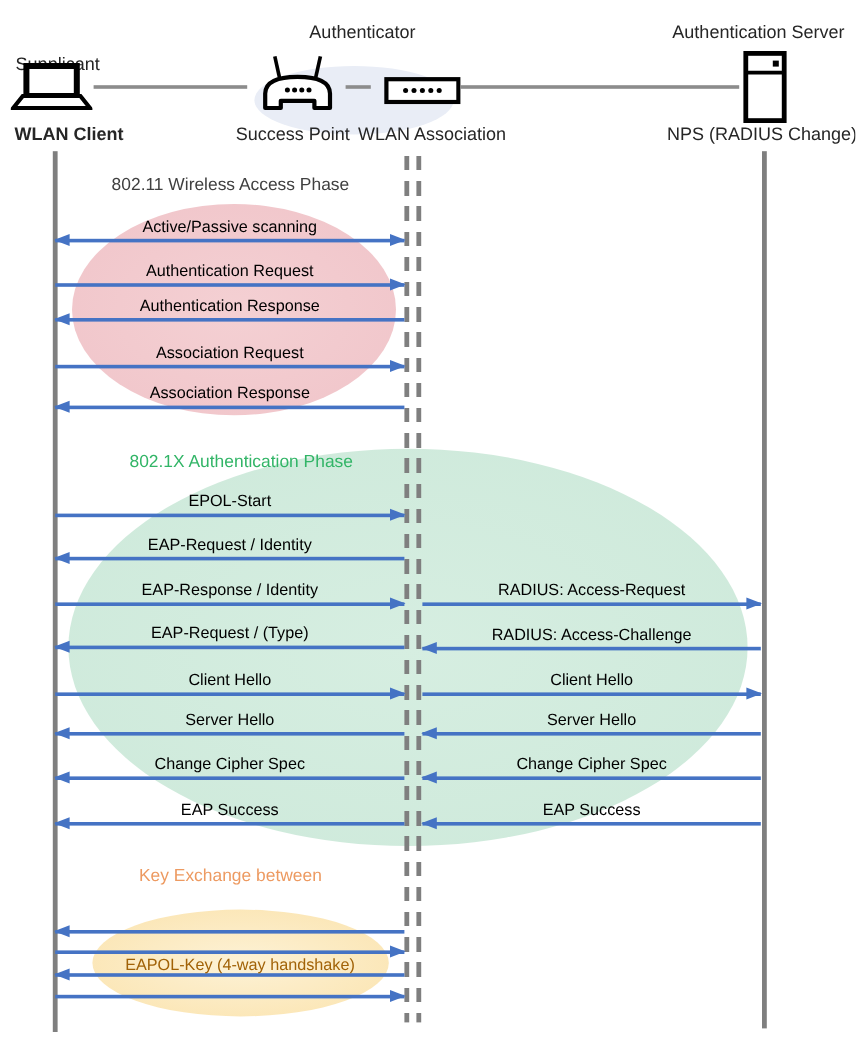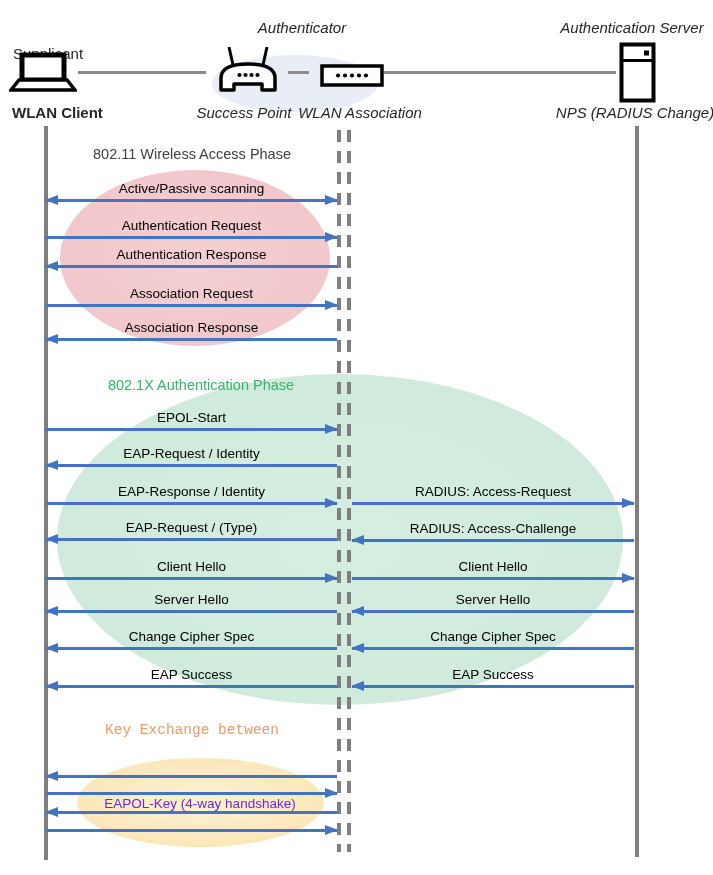--- a/index.html
+++ b/index.html
@@ -21,44 +21,44 @@
               background:repeating-linear-gradient(180deg,#7f7f7f 0 12px,transparent 12px 21px); }
   .ll-d1 { left:337px; } .ll-d2 { left:347px; }
   .conn { position:absolute; top:71px; height:3px; background:#8c8c8c; z-index:2; }
   .c1 { left:78px;  width:128px; }
   .c2 { left:288px; width:21px; }
   .c3 { left:384px; width:232px; }
   
   .role, .device {
     position:absolute; font-size:15px; color:#262626; white-space:nowrap; z-index:4;
   }
-  .centered { transform:translateX(-50%);font-style:italic; }
+  .centered { transform:translateX(-50%); }
   
   .icon { position:absolute; z-index:4; }
   
   .phase-title { position:absolute; transform:translateX(-50%); font-size:14.5px;
                  white-space:nowrap; z-index:4; text-align:center; }
   .pt1 { left:192px; top:146px; color:#404040; }
   .pt2 { left:201px; top:377px; color:#32b567; }
-  .pt3 { left:192px; top:721px; color:#ed9a61; line-height:19px;font-family:Liberation Mono, monospace; }
+  .pt3 { left:192px; top:721px; color:#ed9a61; line-height:19px; }
   
   .msg { position:absolute; height:0; z-index:3; }
   .msg.lcol { left:46px;  width:291px; }
   .msg.rcol { left:352px; width:282px; }
   .arrow { position:absolute; left:0; right:0; top:-1px; height:2.5px; background:#4573c4; }
   .arrow::before, .arrow::after {
     content:none; position:absolute; top:50%; transform:translateY(-50%);
     width:0; height:0; border-top:5.5px solid transparent; border-bottom:5.5px solid transparent;
   }
   .arrow.dir-left::before,  .arrow.dir-both::before { content:""; left:-1px;  border-right:13px solid #4573c4; }
   .arrow.dir-right::after,  .arrow.dir-both::after  { content:""; right:-1px; border-left:13px solid #4573c4; }
   .msg-label { position:absolute; left:0; right:0; bottom:4px; text-align:center;
                font-size:13.5px; color:#000000; white-space:nowrap; z-index:4; }
   .float-label { position:absolute; transform:translateX(-50%); font-size:13.5px;
-                 color:#6d28d9; white-space:nowrap; z-index:4; }
+                 color:#a16207; white-space:nowrap; z-index:4; }
 </style>
 </head>
 <body>
 
 <div class="canvas">
 
   <div class="ellipse halo"></div>
   <div class="ellipse ph1-ell"></div>
   <div class="ellipse ph2-ell"></div>
   <div class="ellipse ph3-ell"></div>

